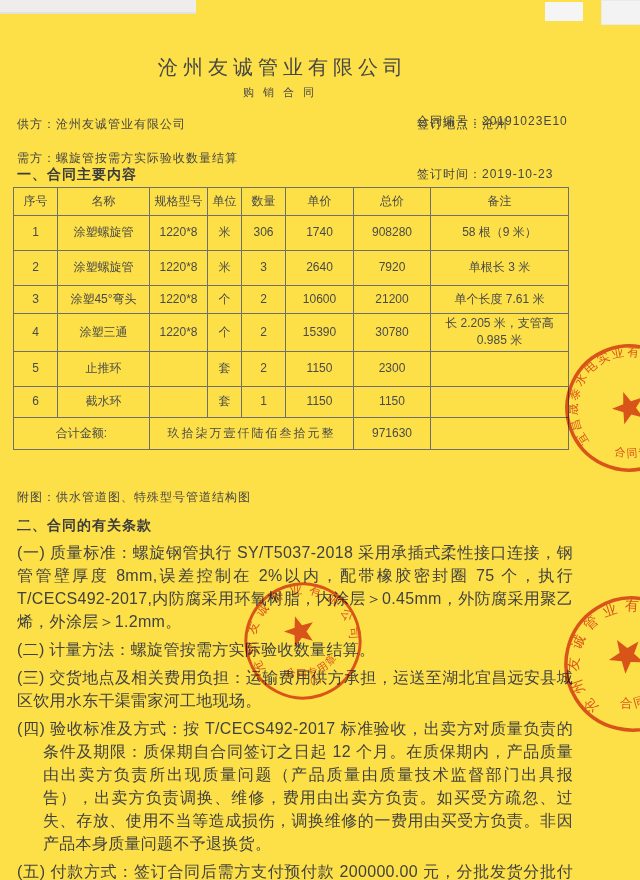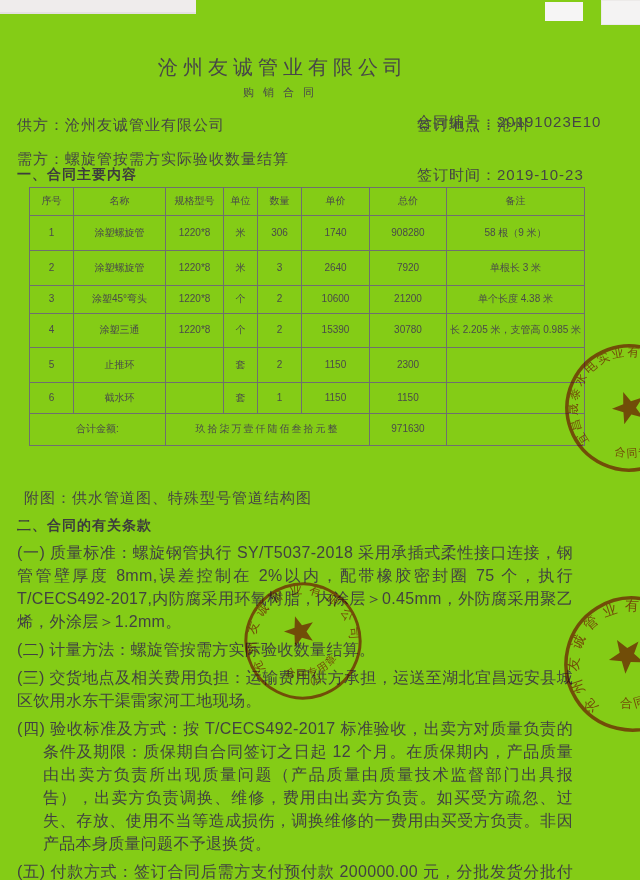--- a/index.html
+++ b/index.html
@@ -1,32 +1,32 @@
 <!DOCTYPE html>
 <html><head>
 <meta charset="utf-8">
 <style>
   html,body{margin:0;padding:0;background:#e8e8e8;}
-  .page{position:relative;width:640px;height:880px;background:#84cc16;overflow:hidden;
+  .page{position:relative;width:640px;height:880px;background:#fde047;overflow:hidden;
         font-family:"Liberation Sans","DejaVu Sans",sans-serif;color:#3f3f3f;}
   .abs{position:absolute;}
   
   .art-tl{left:0;top:0;width:196px;height:12px;background:#efecec;border-bottom:2px solid #e4e1e1;}
   .art-tr1{left:545px;top:2px;width:38px;height:19px;background:#f6f5f5;}
   .art-tr2{left:601px;top:0;width:39px;height:23px;background:#f4f3f3;border:1px solid #eceae9;}
   
   .company-title{left:0;top:54px;width:566px;text-align:center;font-size:20px;letter-spacing:5px;
                  color:#474747;font-weight:500;}
   .doc-title{left:0;top:85px;width:566px;text-align:center;font-size:11px;letter-spacing:9px;
              color:#4a4a4a;font-weight:500;}
-  .meta{font-size:15px;letter-spacing:1px;color:#454545;}
+  .meta{font-size:12px;letter-spacing:1px;color:#454545;}
   .sec-head{font-size:14px;letter-spacing:1px;color:#3d3d3d;font-weight:700;}
   
   table.items{position:absolute;left:13px;top:187px;width:555px;border-collapse:collapse;
-              table-layout:fixed;font-size:10px;color:#4a4a4a;margin-left:16px;}
+              table-layout:fixed;font-size:12px;color:#4a4a4a;}
   table.items td,table.items th{border:1px solid #6f6f6f;text-align:center;vertical-align:middle;
               font-weight:400;padding:1px 2px;line-height:1.45;overflow:hidden;}
   td.note-cell{text-align:left;padding:5px 8px;letter-spacing:0.5px;}
   td.amount-cn{letter-spacing:2px;font-family:Liberation Serif, serif;}
   
   .clauses{left:17px;top:541px;width:556px;}
   .clauses p{margin:0 0 5px 0;font-size:16px;line-height:23px;color:#424242;text-align:justify;
              letter-spacing:0.3px;}
   .clauses p.hang{padding-left:26px;text-indent:-26px;}
   
@@ -95,21 +95,21 @@
       <td>单根长 3 米</td>
     </tr>
     <tr style="height:28px">
       <td>3</td>
       <td>涂塑45°弯头</td>
       <td>1220*8</td>
       <td>个</td>
       <td>2</td>
       <td>10600</td>
       <td>21200</td>
-      <td>单个长度 4.38 米</td>
+      <td>单个长度 7.61 米</td>
     </tr>
     <tr style="height:34px">
       <td>4</td>
       <td>涂塑三通</td>
       <td>1220*8</td>
       <td>个</td>
       <td>2</td>
       <td>15390</td>
       <td>30780</td>
       <td>长 2.205 米，支管高 0.985 米</td>
@@ -136,21 +136,21 @@
     </tr>
     <tr style="height:32px">
       <td colspan="2">合计金额:</td>
       <td colspan="4" class="amount-cn">玖拾柒万壹仟陆佰叁拾元整</td>
       <td>971630</td>
       <td></td>
     </tr>
   </tbody>
     </table>
 
-  <div class="abs meta" style="left:24px;top:489px;">附图：供水管道图、特殊型号管道结构图</div>
+  <div class="abs meta" style="left:17px;top:489px;">附图：供水管道图、特殊型号管道结构图</div>
   <div class="abs sec-head" style="left:17px;top:517px;">二、合同的有关条款</div>
 
   <div class="abs clauses">
     <p>(一) 质量标准：螺旋钢管执行 SY/T5037-2018 采用承插式柔性接口连接，钢管管壁厚度 8mm,误差控制在 2%以内，配带橡胶密封圈 75 个，执行 T/CECS492-2017,内防腐采用环氧树脂，内涂层＞0.45mm，外防腐采用聚乙烯，外涂层＞1.2mm。</p>
     <p>(二) 计量方法：螺旋管按需方实际验收数量结算。</p>
     <p>(三) 交货地点及相关费用负担：运输费用供方承担，运送至湖北宜昌远安县城区饮用水东干渠雷家河工地现场。</p>
     <p class="hang">(四) 验收标准及方式：按 T/CECS492-2017 标准验收，出卖方对质量负责的条件及期限：质保期自合同签订之日起 12 个月。在质保期内，产品质量由出卖方负责所出现质量问题（产品质量由质量技术监督部门出具报告），出卖方负责调换、维修，费用由出卖方负责。如买受方疏忽、过失、存放、使用不当等造成损伤，调换维修的一费用由买受方负责。非因产品本身质量问题不予退换货。</p>
     <p>(五) 付款方式：签订合同后需方支付预付款 200000.00 元，分批发货分批付款，预付款在每次发货中按比例扣回。</p>
     <p>(七) 违约责任：如需方中途终止或变更合同，一切损失由需方承担，出现产品质量问题，一切责任供方承担。</p>
   </div>

